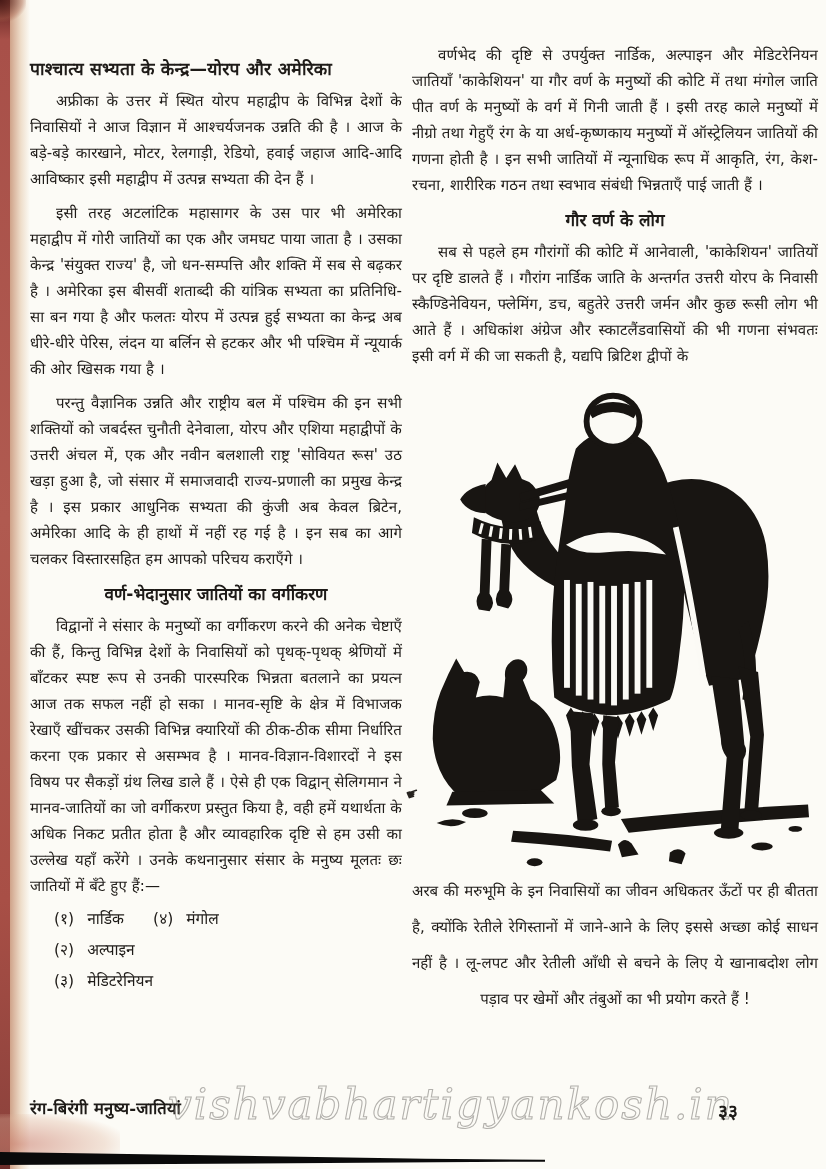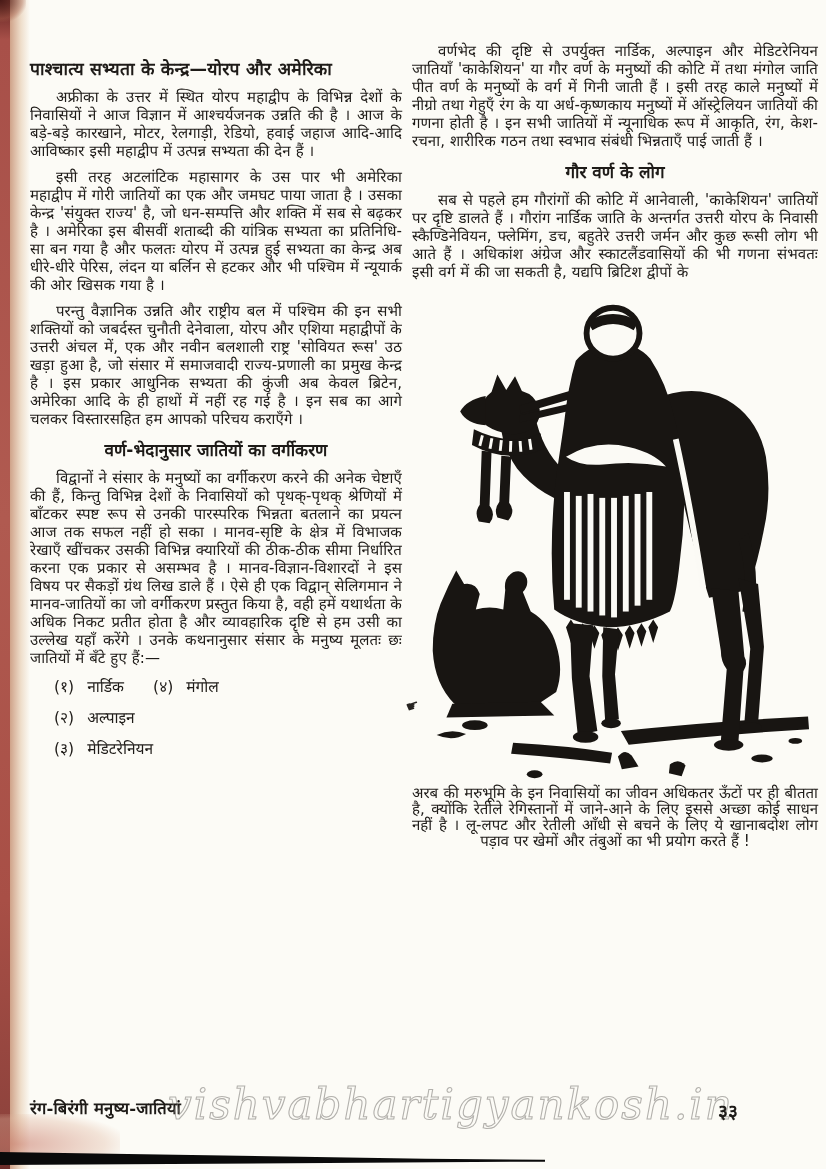--- a/index.html
+++ b/index.html
@@ -19,33 +19,33 @@
   .edge-blob-bottom{position:absolute;left:0;top:1114px;width:120px;height:50px;
     background:radial-gradient(ellipse at 15% 60%,rgba(203,128,112,.6),rgba(224,182,158,.35) 60%,transparent 78%);}
   .bottom-strip{position:absolute;left:0;top:1151px;width:545px;height:14px;background:#0a0a0a;
     clip-path:polygon(0 8%,78% 55%,100% 62%,100% 76%,0 100%);}
   
   .columns{position:absolute;left:0;top:0;width:826px;height:1169px;
     display:flex;gap:10px;padding:0 8px 0 30px;box-sizing:border-box;justify-content:center;}
   .col{box-sizing:border-box;}
   .col-left{width:372px;padding-top:56px;}
   .col-right{width:398px;flex:1;padding-top:42px;}
-  .para{margin:0 0 8px 0;font-size:15px;line-height:18px;text-align:justify;letter-spacing:.1px;}
+  .para{margin:0 0 8px 0;font-size:15px;line-height:26px;text-align:justify;letter-spacing:.1px;}
   .indent{text-indent:26px;}
   .h-left{margin:0 0 8px 0;font-size:17.5px;font-weight:bold;letter-spacing:.2px;}
   .h-center{margin:10px 0 8px 0;font-size:17px;font-weight:bold;text-align:center;}
   .race-list{display:grid;grid-template-columns:1fr 1fr 1fr 1fr;grid-auto-flow:column;
     grid-template-rows:repeat(3,31px);padding-left:24px;margin-top:4px;font-size:15.5px;}
   .race-item{white-space:nowrap;}
   .race-num{display:inline-block;margin-right:13px;}
   
   .figure{position:relative;height:492px;margin-top:2px;display:flex;justify-content:center;align-items:flex-end;}
   .figure svg{width:392px;height:482px;}
   .pointer-mark{position:absolute;left:-6px;top:408px;font-size:15px;color:#262320;transform:rotate(-18deg);}
-  .caption{margin:4px 0 0 0;font-size:15px;line-height:16px;text-align:justify;text-align-last:center;}
+  .caption{margin:4px 0 0 0;font-size:15px;line-height:36px;text-align:justify;text-align-last:center;}
   
   .footer-title{position:absolute;left:30px;top:1096px;font-size:16.5px;font-weight:bold;letter-spacing:.2px;}
   .page-number{position:absolute;left:718px;top:1098px;font-size:19px;font-weight:bold;}
   .watermark{position:absolute;left:168px;top:1080px;width:560px;
     font-family:"DejaVu Serif","Liberation Serif",serif;font-style:italic;
     font-size:42px;letter-spacing:2px;color:transparent;
     -webkit-text-stroke:1.1px rgba(125,122,118,.72);opacity:.8;white-space:nowrap;}
 </style>
 </head>
 <body>

